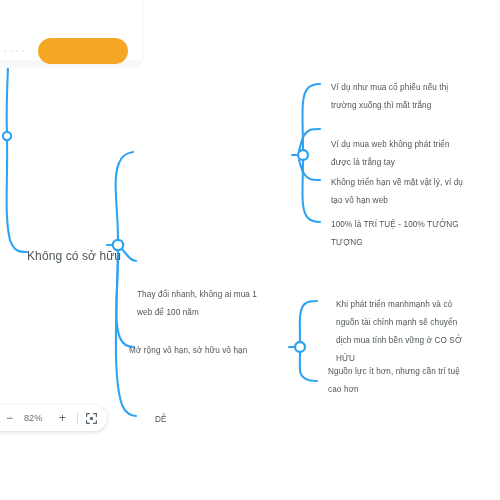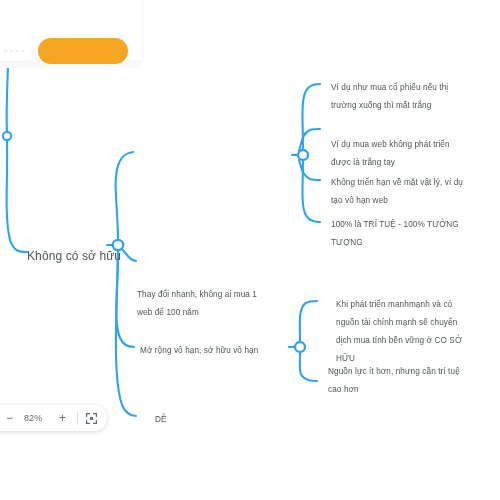--- a/index.html
+++ b/index.html
@@ -168,21 +168,21 @@
     </g>
     <circle cx="300" cy="347" r="5" fill="#ffffff" stroke="#2ea3f2" stroke-width="2.3"></circle>
   </svg>
 
   <div class="node-label root" style="left:27px; top:247px;">Không có sở hữu</div>
 
 
   <div class="node-label" style="left:137px; top:254px; width:150px;margin-top:32px;">Thay đổi nhanh, không ai mua 1
 web để 100 năm</div>
 
-  <div class="node-label" style="left:140px; top:342px; width:152px;">Mở rộng vô hạn, sở hữu vô hạn</div>
+  <div class="node-label" style="left:129px; top:342px; width:152px;">Mở rộng vô hạn, sở hữu vô hạn</div>
 
   <div class="node-label" style="left:123px; top:411px; width:60px;margin-left:32px;">DỄ</div>
 
   <div class="node-label" style="left:331px; top:79px; width:160px;">Ví dụ như mua cổ phiếu nếu thị
 trường xuống thì mất trắng</div>
 
   <div class="node-label" style="left:331px; top:124px; width:160px;margin-top:12px;">Ví dụ mua web không phát triển
 được là trắng tay</div>
 
   <div class="node-label" style="left:331px; top:174px; width:162px;">Không triển hạn về mặt vật lý, ví dụ

